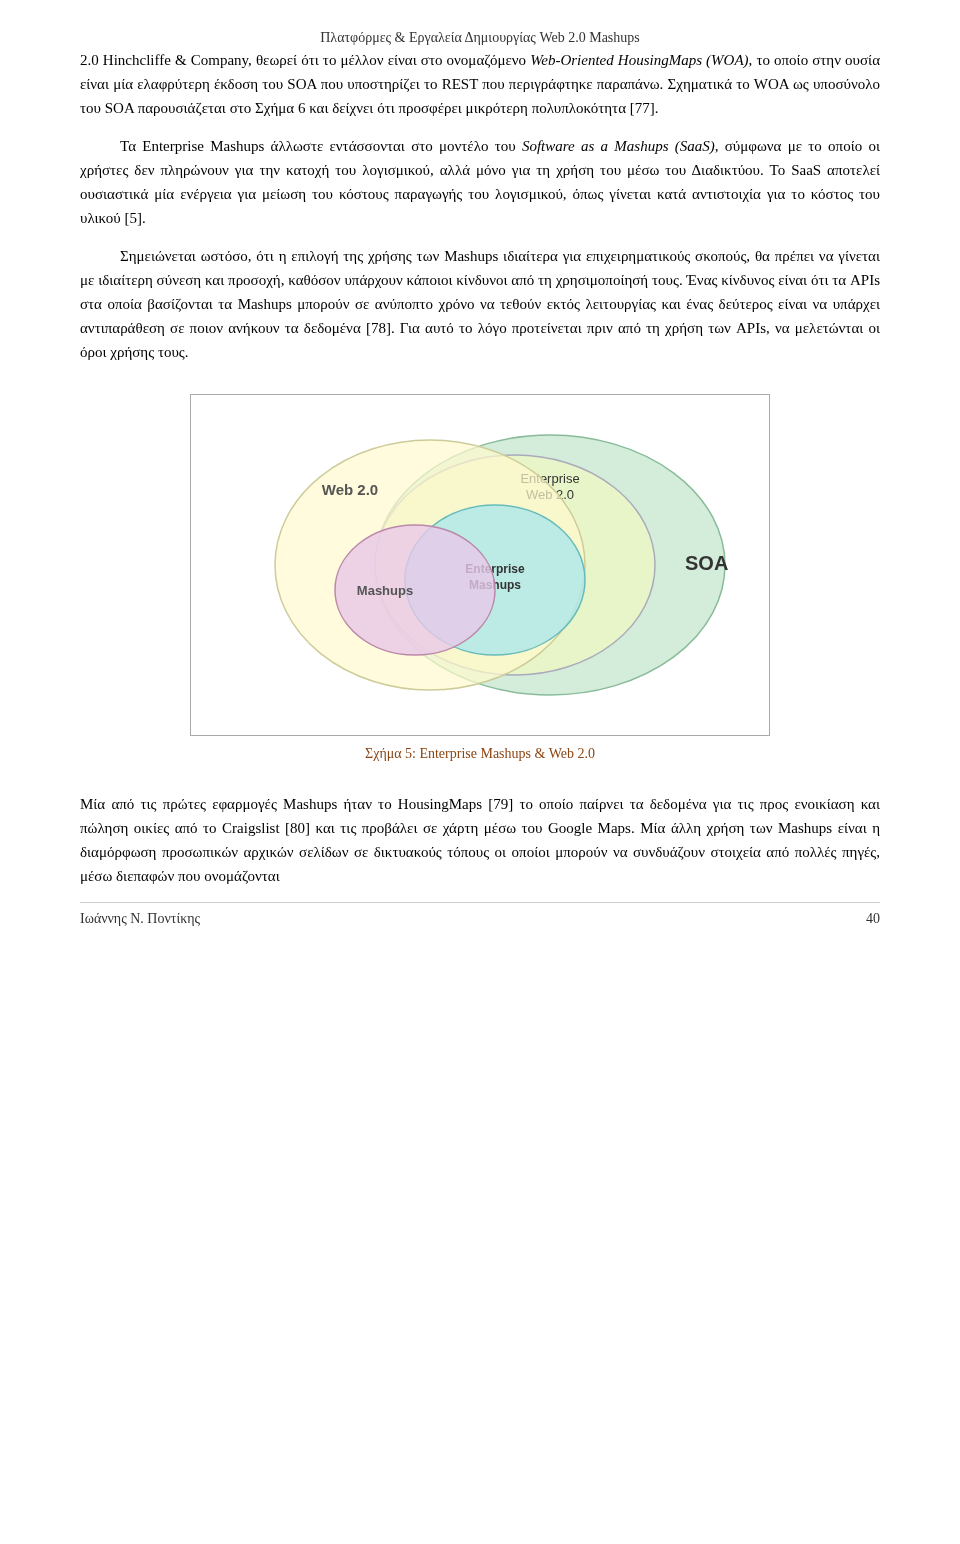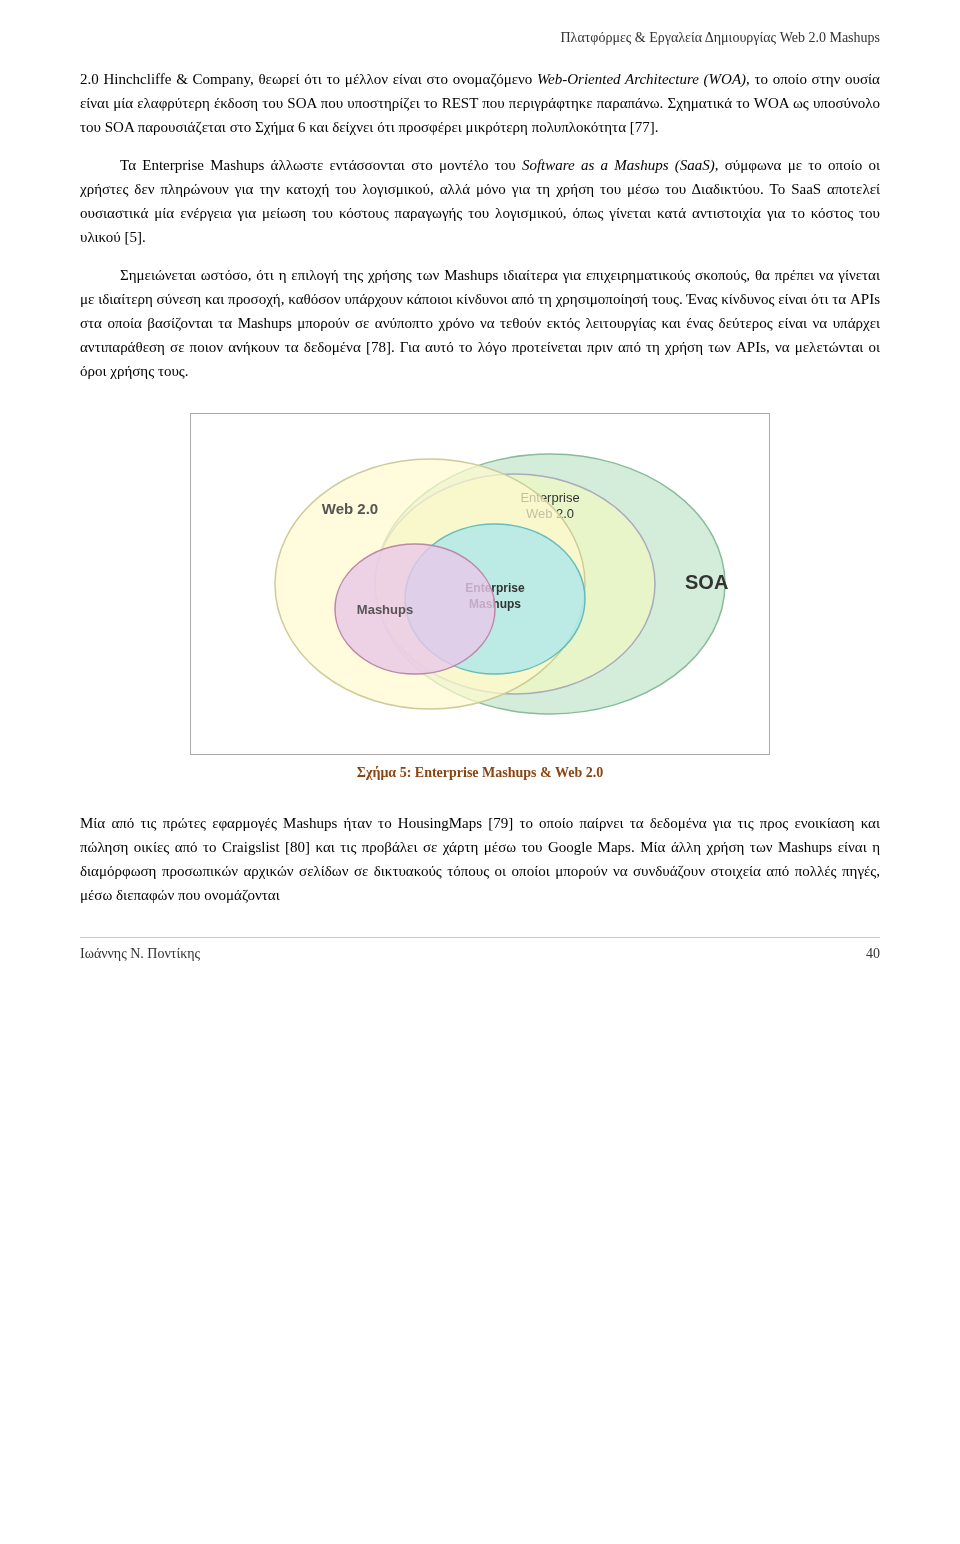--- a/index.html
+++ b/index.html
@@ -10,24 +10,24 @@
       background: #fff;
       width: 960px;
       min-height: 1544px;
       position: relative;
     }
     .page {
       padding: 30px 80px 60px 80px;
     }
     .header {
       display: flex;
-      justify-content: flex-end;
+      justify-content: center;
       align-items: center;
       border-bottom: none;
-      margin-bottom: 21px;
+      margin-bottom: 2px;
       font-size: 14px;
       color: #333;
     }
     .header-title {
       font-size: 14px;
       color: #333;
     }
     .content p {
       text-align: justify;
       margin-bottom: 14px;
@@ -50,29 +50,29 @@
       padding: 20px;
       width: 580px;
       background: #fff;
       display: flex;
       justify-content: center;
       align-items: center;
     }
     .figure-caption {
       color: #8B4513;
       font-size: 14px;
-      font-weight: bold;
+      font-weight: normal;
       margin-top: 10px;
       text-align: center;
     }
     .footer {
       display: flex;
       justify-content: space-between;
       align-items: center;
-      margin-top: 30px;
+      margin-top: 14px;
       font-size: 14px;
       color: #333;
       border-top: 1px solid #ccc;
       padding-top: 8px;
     }
     
     .venn-svg {
       width: 520px;
       height: 300px;
     }
@@ -83,21 +83,21 @@
 <div class="page">
 
   <div class="header">
     <span class="header-title">Πλατφόρμες &amp; Εργαλεία Δημιουργίας Web 2.0 Mashups</span>
     <span class="header-title"></span>
   </div>
 
   <div class="content">
 
     <p>
-      2.0 Hinchcliffe &amp; Company, θεωρεί ότι το μέλλον είναι στο ονομαζόμενο <span class="italic">Web-Oriented Architecture (WOA)</span>, το οποίο στην ουσία είναι μία ελαφρύτερη έκδοση του SOA που υποστηρίζει το REST που περιγράφτηκε παραπάνω. Σχηματικά το WOA ως υποσύνολο του SOA παρουσιάζεται στο Σχήμα 6 και δείχνει ότι προσφέρει μικρότερη πολυπλοκότητα [77].
+      2.0 Hinchcliffe &amp; Company, θεωρεί ότι το μέλλον είναι στο ονομαζόμενο <span class="italic">Web-Oriented HousingMaps (WOA)</span>, το οποίο στην ουσία είναι μία ελαφρύτερη έκδοση του SOA που υποστηρίζει το REST που περιγράφτηκε παραπάνω. Σχηματικά το WOA ως υποσύνολο του SOA παρουσιάζεται στο Σχήμα 6 και δείχνει ότι προσφέρει μικρότερη πολυπλοκότητα [77].
     </p>
 
     <p class="indent">
       Τα Enterprise Mashups άλλωστε εντάσσονται στο μοντέλο του <span class="italic">Software as a Mashups (SaaS)</span>, σύμφωνα με το οποίο οι χρήστες δεν πληρώνουν για την κατοχή του λογισμικού, αλλά μόνο για τη χρήση του μέσω του Διαδικτύου. Το SaaS αποτελεί ουσιαστικά μία ενέργεια για μείωση του κόστους παραγωγής του λογισμικού, όπως γίνεται κατά αντιστοιχία για το κόστος του υλικού [5].
     </p>
 
     <p class="indent">
       Σημειώνεται ωστόσο, ότι η επιλογή της χρήσης των Mashups ιδιαίτερα για επιχειρηματικούς σκοπούς, θα πρέπει να γίνεται με ιδιαίτερη σύνεση και προσοχή, καθόσον υπάρχουν κάποιοι κίνδυνοι από τη χρησιμοποίησή τους. Ένας κίνδυνος είναι ότι τα APIs στα οποία βασίζονται τα Mashups μπορούν σε ανύποπτο χρόνο να τεθούν εκτός λειτουργίας και ένας δεύτερος είναι να υπάρχει αντιπαράθεση σε ποιον ανήκουν τα δεδομένα [78]. Για αυτό το λόγο προτείνεται πριν από τη χρήση των APIs, να μελετώνται οι όροι χρήσης τους.
     </p>
 

